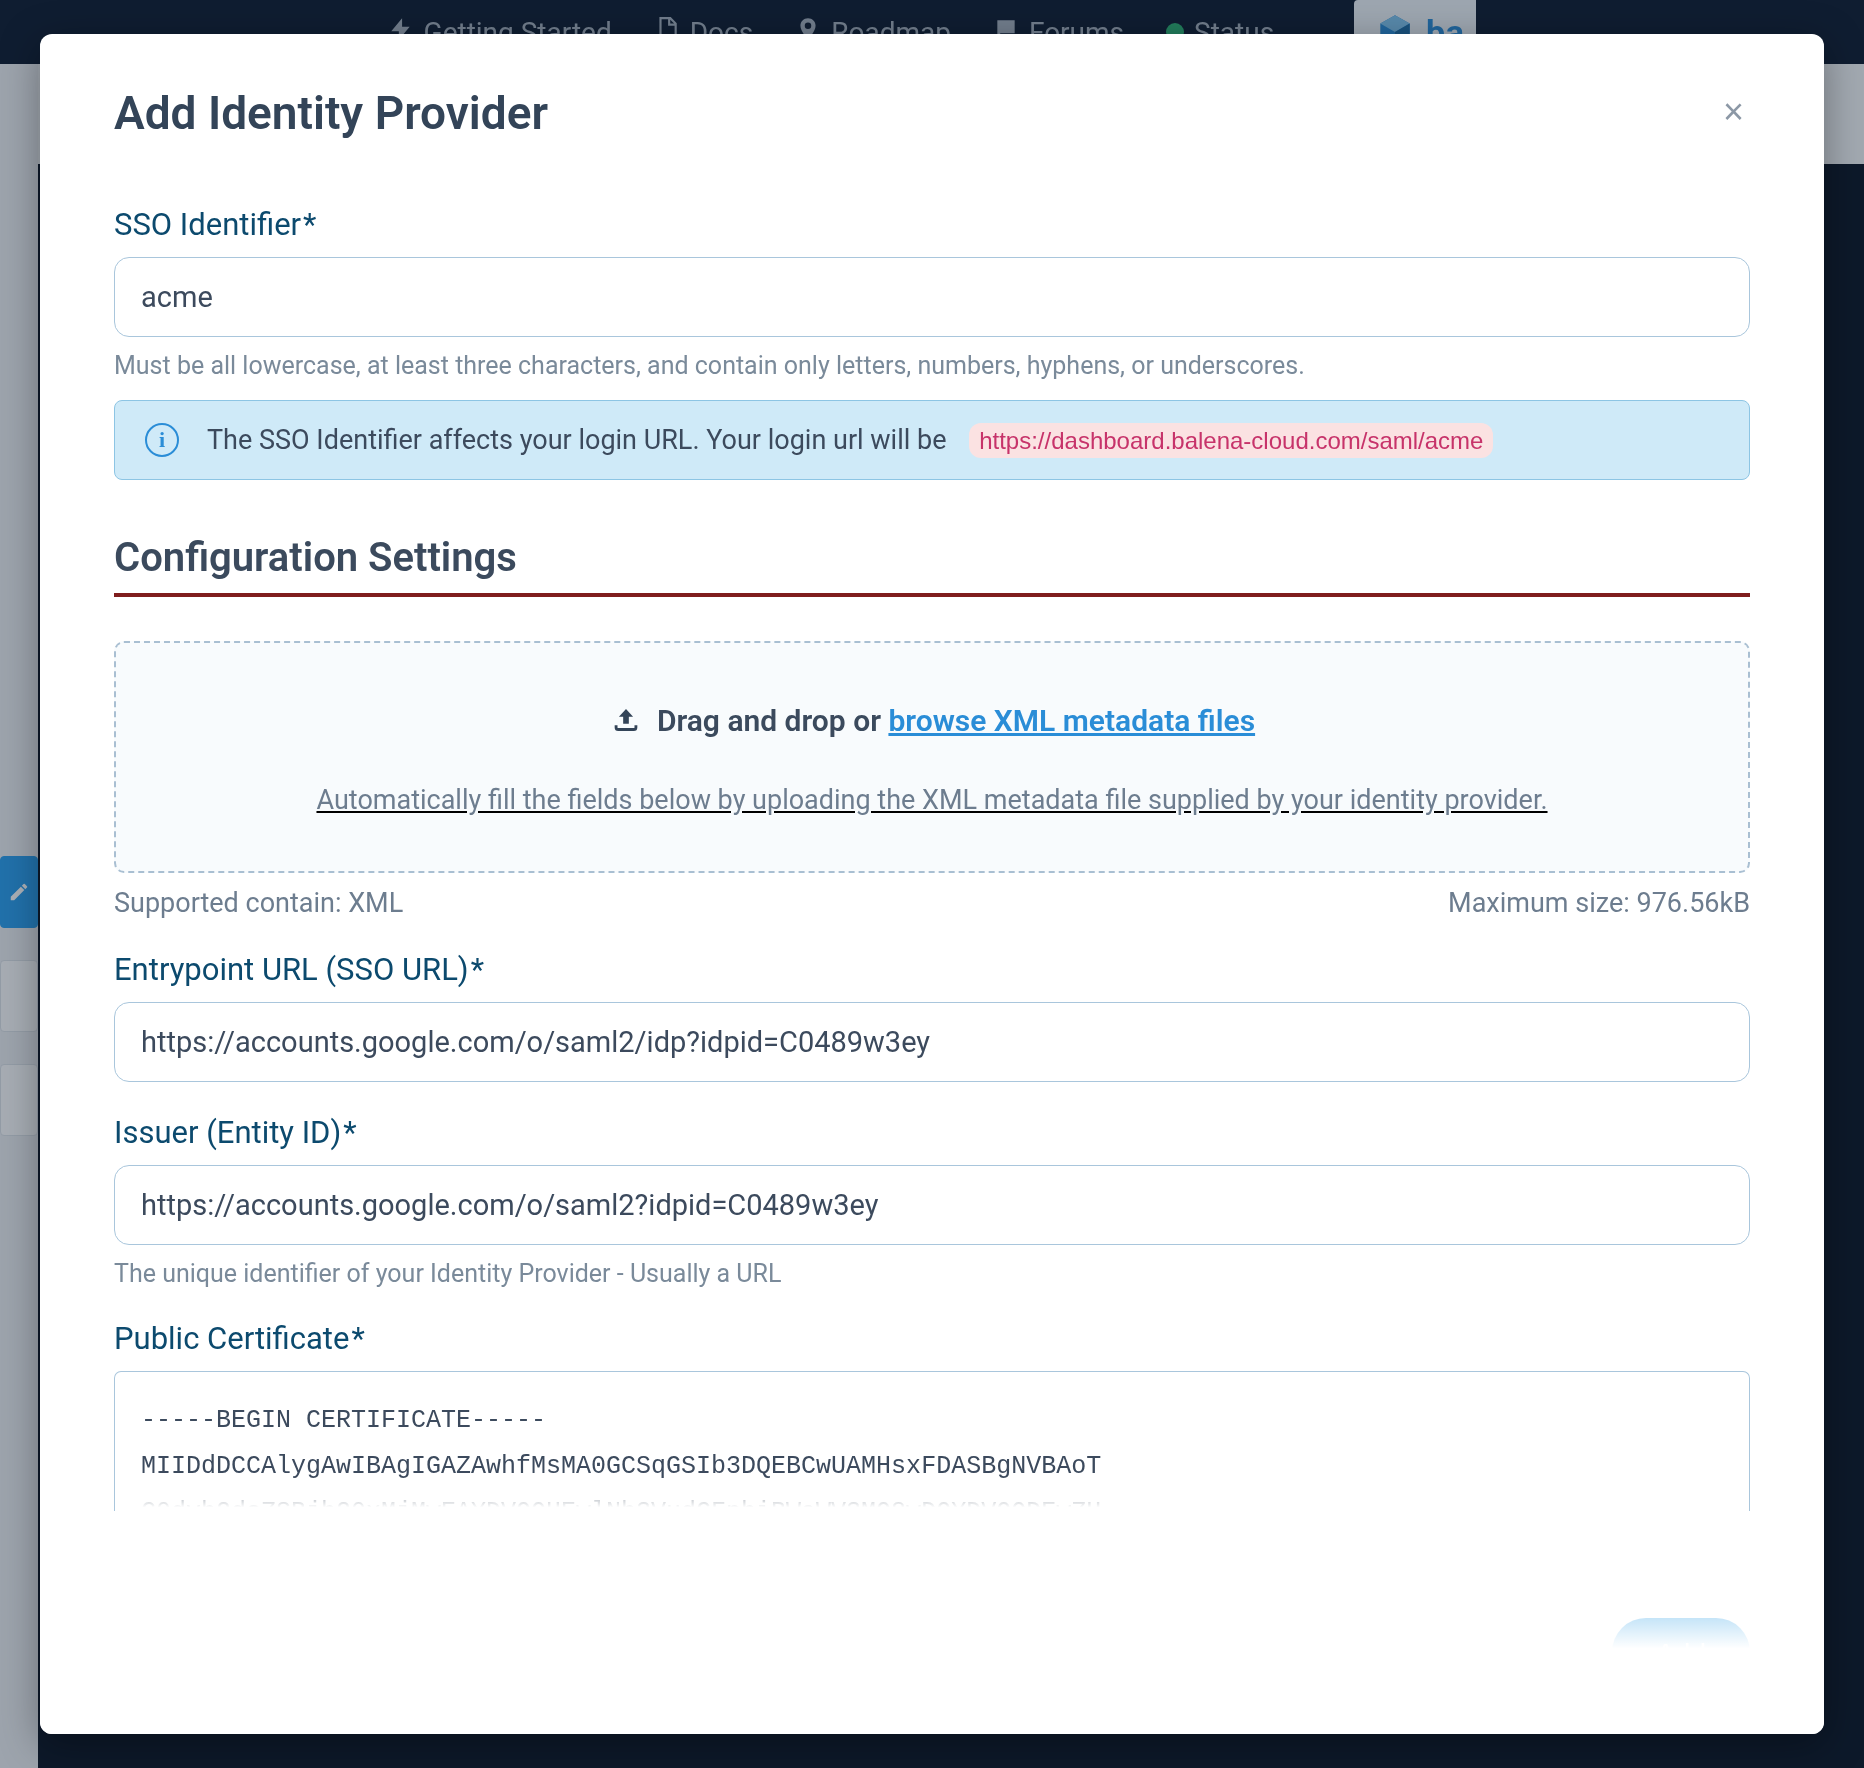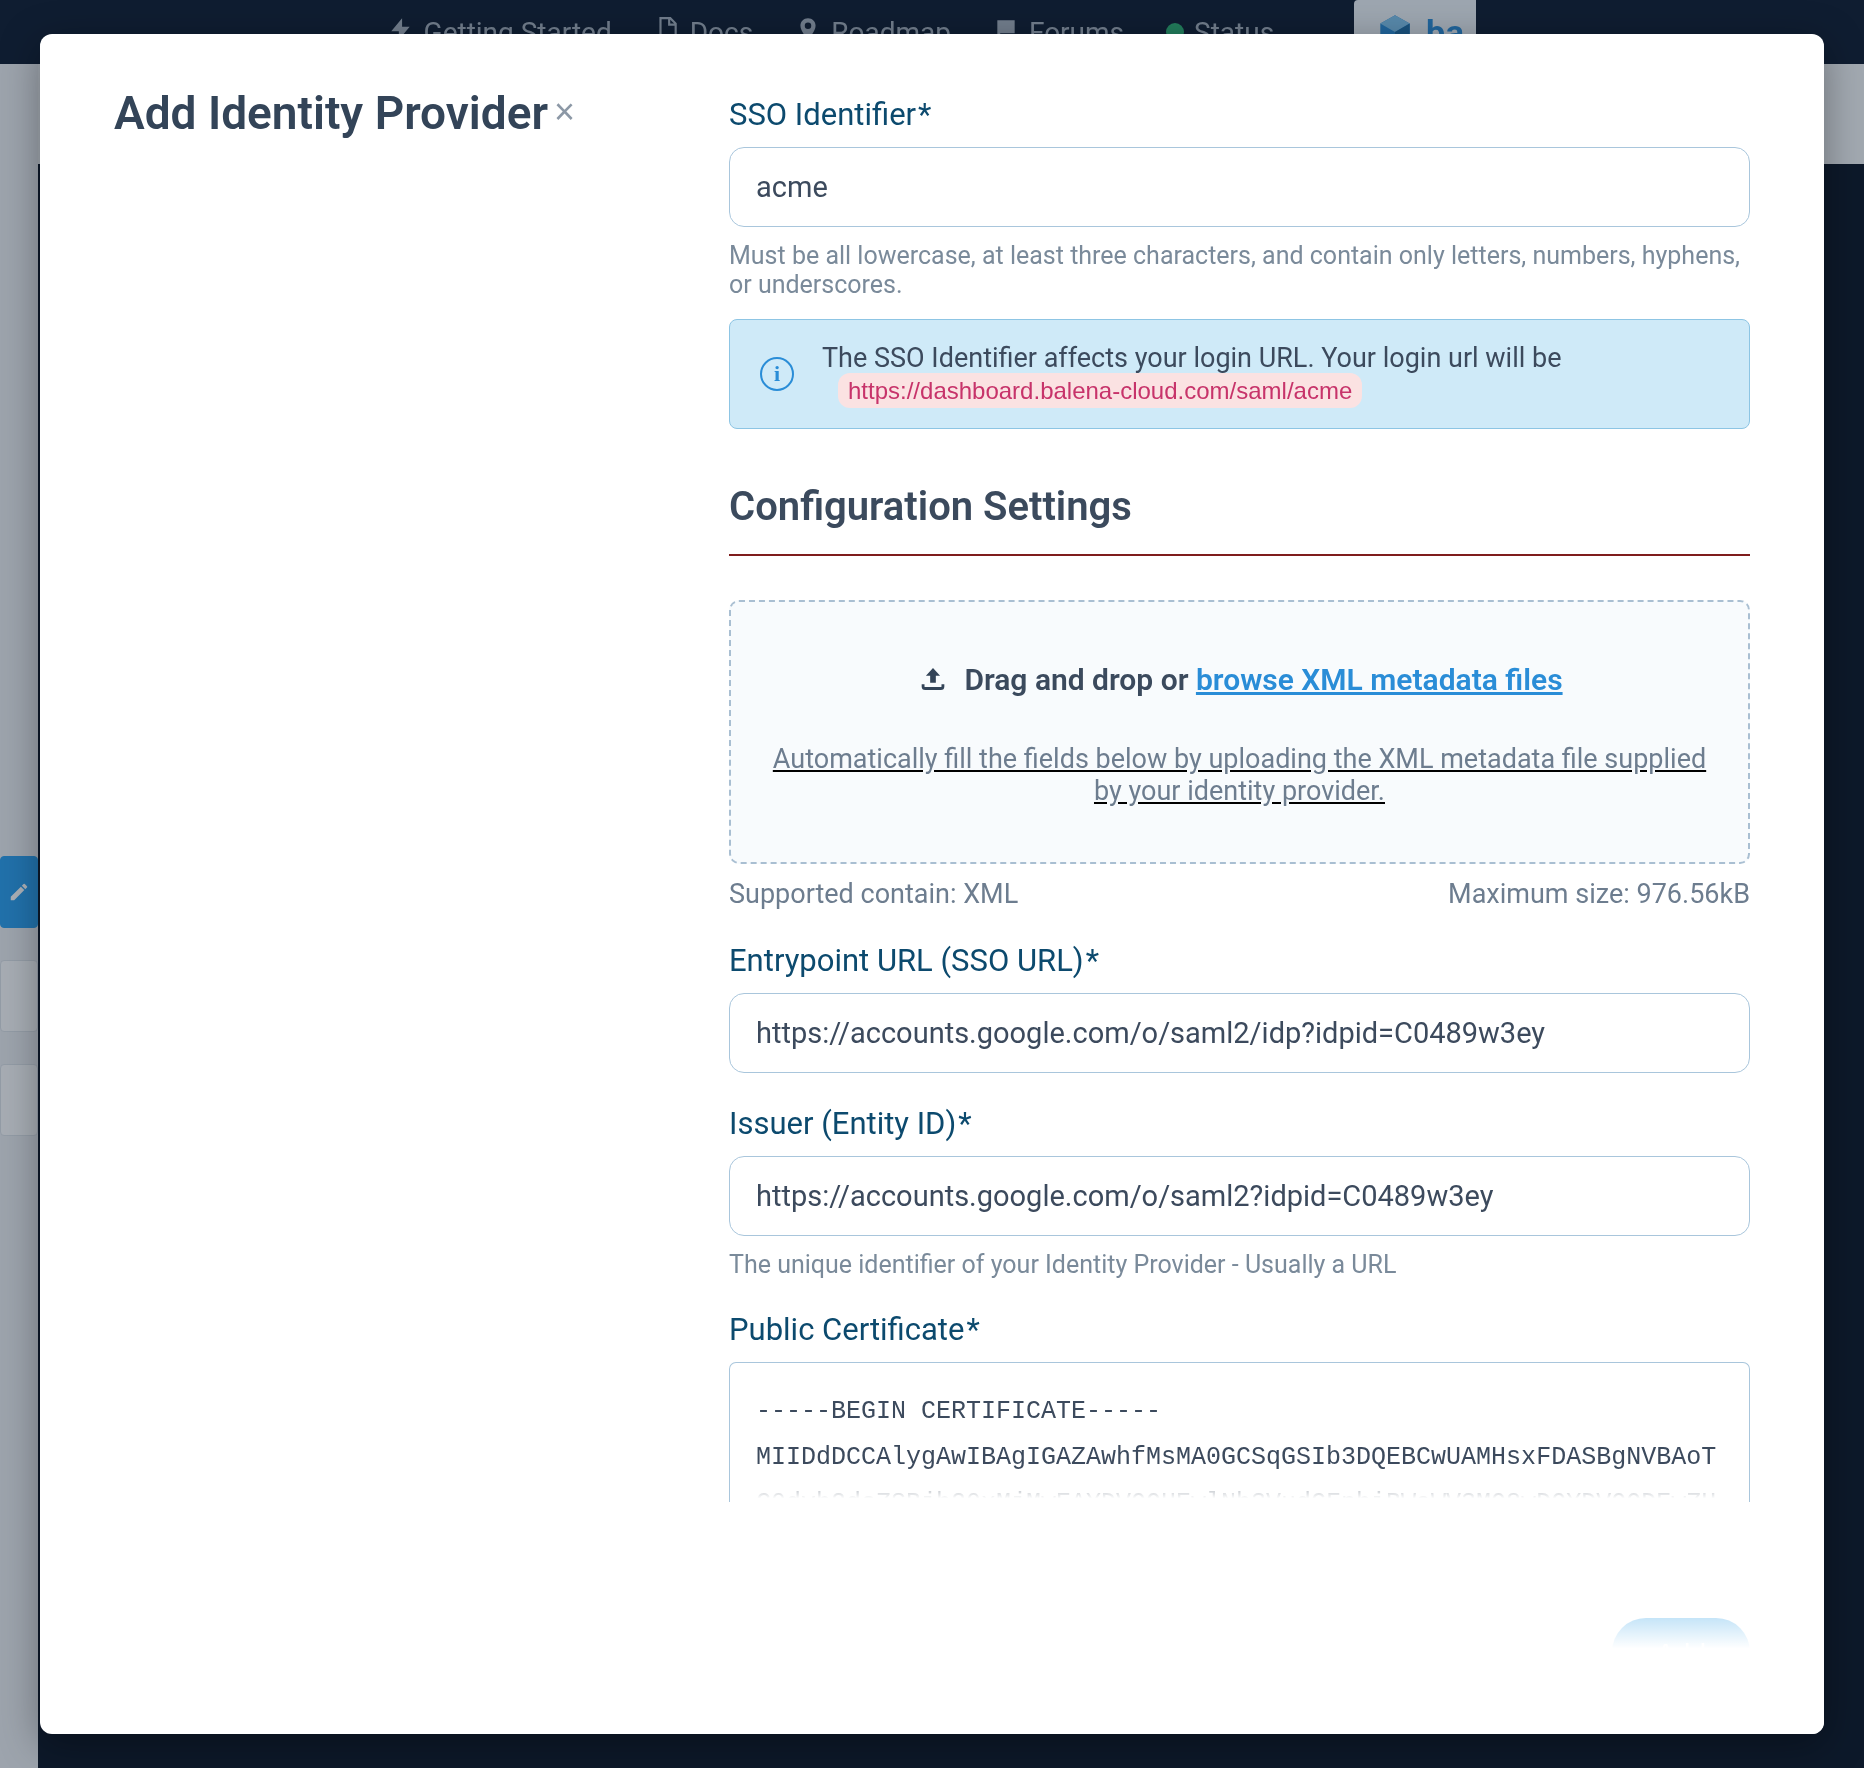--- a/index.html
+++ b/index.html
@@ -89,21 +89,21 @@
     position: absolute;
     top: 34px;
     left: 40px;
     right: 40px;
     bottom: 34px;
     background: #fff;
     border-radius: 12px;
     box-shadow: 0 10px 40px rgba(0,0,0,0.35);
     z-index: 10;
     display: flex;
-    flex-direction: row;
+    flex-direction: column;
     overflow: hidden;
   }
   .modal-header {
     padding: 52px 74px 0 74px;
     display: flex;
     align-items: flex-start;
   }
   .modal-title {
     font-size: 46px;
     font-weight: 600;
@@ -183,22 +183,22 @@
     color: #c7336a;
     padding: 4px 10px;
     border-radius: 12px;
     margin-left: 16px;
   }
   .section-heading {
     font-size: 40px;
     font-weight: 600;
     color: #3b4a5d;
     margin-top: 54px;
-    padding-bottom: 24px;
-    border-bottom: 2px solid #7f1d1d;
+    padding-bottom: 12px;
+    border-bottom: 4px solid #7f1d1d;
     margin-bottom: 44px;
   }
   .dropzone {
     border: 2px dashed #a9bfd2;
     border-radius: 10px;
     background: #f8fbfd;
     padding: 60px 40px 55px 40px;
     text-align: center;
     text-decoration: underline;
   }

